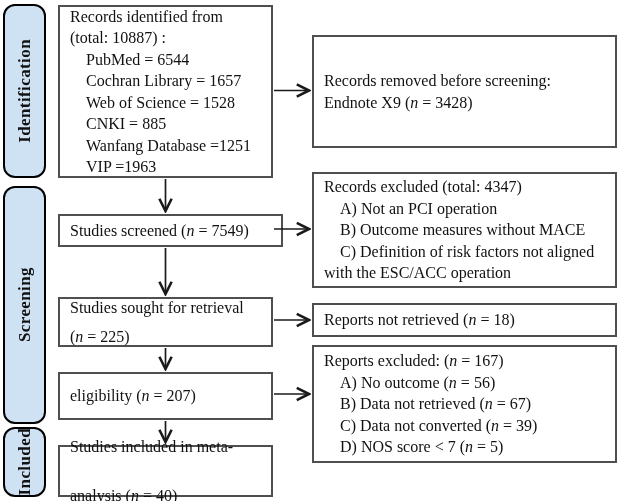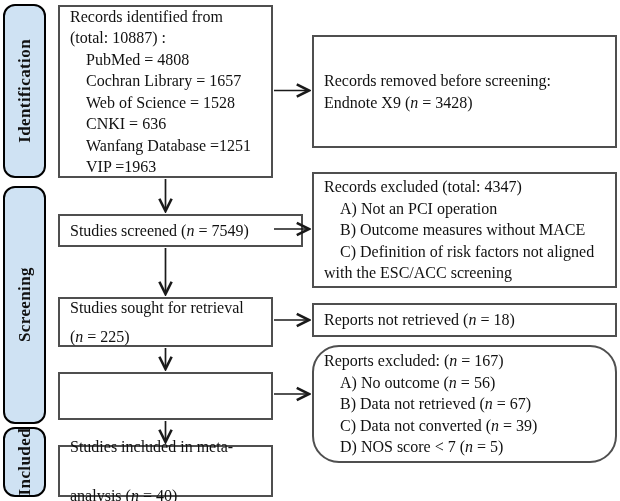--- a/index.html
+++ b/index.html
@@ -48,29 +48,29 @@
     justify-content: center;
     padding: 1px 4px 1px 10px;
     font-size: 16px;
     line-height: 21.5px;
   }
   .fbox .line { white-space: nowrap; font-family: Liberation Serif, serif; }
   .fbox .line.indent { padding-left: 16px; }
   .fbox i { font-style: italic; }
 
   #box-records-identified    { left: 58px;  top: 5px;   width: 215px; height: 173px; }
-  #box-studies-screened      { left: 58px;  top: 214px; width: 245px; height: 33px; justify-content: center;  }
+  #box-studies-screened      { left: 58px;  top: 214px; width: 225px; height: 33px; justify-content: center;  }
   #box-studies-sought        { left: 58px;  top: 297px; width: 215px; height: 50px; gap: 8px;  }
   #box-studies-assessed      { left: 58px;  top: 372px; width: 215px; height: 48px;  }
   #box-studies-included      { left: 58px;  top: 445px; width: 215px; height: 52px; gap: 28px;  }
 
   #box-records-removed       { left: 312px; top: 35px;  width: 305px; height: 113px; }
   #box-records-excluded      { left: 312px; top: 172px; width: 305px; height: 116px; }
   #box-reports-not-retrieved { left: 312px; top: 303px; width: 305px; height: 34px;  }
-  #box-reports-excluded      { left: 312px; top: 345px; width: 305px; height: 118px; border-radius: 27px; }
+  #box-reports-excluded      { left: 312px; top: 345px; width: 305px; height: 118px; }
 
   
   .arrows {
     position: absolute;
     left: 0; top: 0;
     width: 620px; height: 501px;
     pointer-events: none;
   }
 </style>
 </head>
@@ -84,51 +84,52 @@
   <div class="stage" id="stage-screening">
     <span>Screening</span>
   </div>
   <div class="stage" id="stage-included">
     <span>Included</span>
   </div>
 
   <div class="fbox" id="box-records-identified">
       <div class="line">Records identified from</div>
       <div class="line">(total: 10887) :</div>
-      <div class="line indent">PubMed = 4808</div>
+      <div class="line indent">PubMed = 6544</div>
       <div class="line indent">Cochran Library = 1657</div>
       <div class="line indent">Web of Science = 1528</div>
-      <div class="line indent">CNKI = 636</div>
+      <div class="line indent">CNKI = 885</div>
       <div class="line indent">Wanfang Database =1251</div>
       <div class="line indent">VIP =1963</div>
     </div>
   <div class="fbox" id="box-studies-screened">
       <div class="line">Studies screened (<i>n</i> = 7549)</div>
     </div>
   <div class="fbox" id="box-studies-sought">
       <div class="line">Studies sought for retrieval</div>
       <div class="line">(<i>n</i> = 225)</div>
     </div>
   <div class="fbox" id="box-studies-assessed">
+      <div class="line">eligibility (<i>n</i> = 207)</div>
     </div>
   <div class="fbox" id="box-studies-included">
       <div class="line">Studies included in meta-</div>
       <div class="line">analysis (<i>n</i> = 40)</div>
     </div>
 
   <div class="fbox" id="box-records-removed">
       <div class="line">Records removed before screening:</div>
       <div class="line">Endnote X9 (<i>n</i> = 3428)</div>
     </div>
   <div class="fbox" id="box-records-excluded">
       <div class="line">Records excluded (total: 4347)</div>
       <div class="line indent">A) Not an PCI operation</div>
       <div class="line indent">B) Outcome measures without MACE</div>
       <div class="line indent">C) Definition of risk factors not aligned</div>
-      <div class="line">with the ESC/ACC screening</div>
+      <div class="line">with the ESC/ACC operation</div>
     </div>
   <div class="fbox" id="box-reports-not-retrieved">
       <div class="line">Reports not retrieved (<i>n</i> = 18)</div>
     </div>
   <div class="fbox" id="box-reports-excluded">
       <div class="line">Reports excluded: (<i>n</i> = 167)</div>
       <div class="line indent">A) No outcome (<i>n</i> = 56)</div>
       <div class="line indent">B) Data not retrieved (<i>n</i> = 67)</div>
       <div class="line indent">C) Data not converted (<i>n</i> = 39)</div>
       <div class="line indent">D) NOS score &lt; 7 (<i>n</i> = 5)</div>

